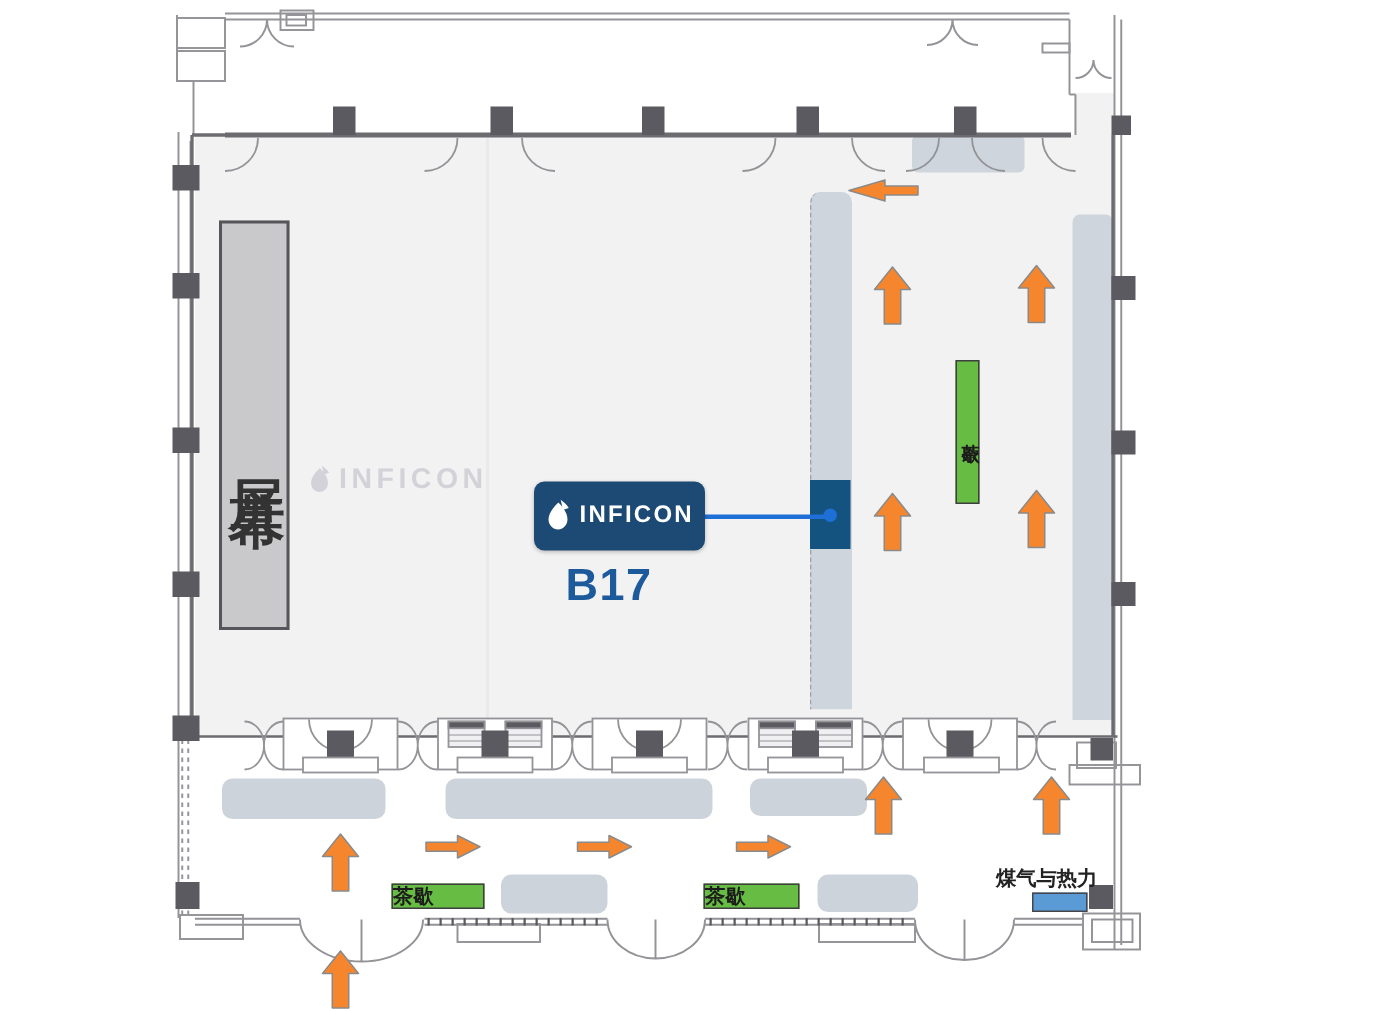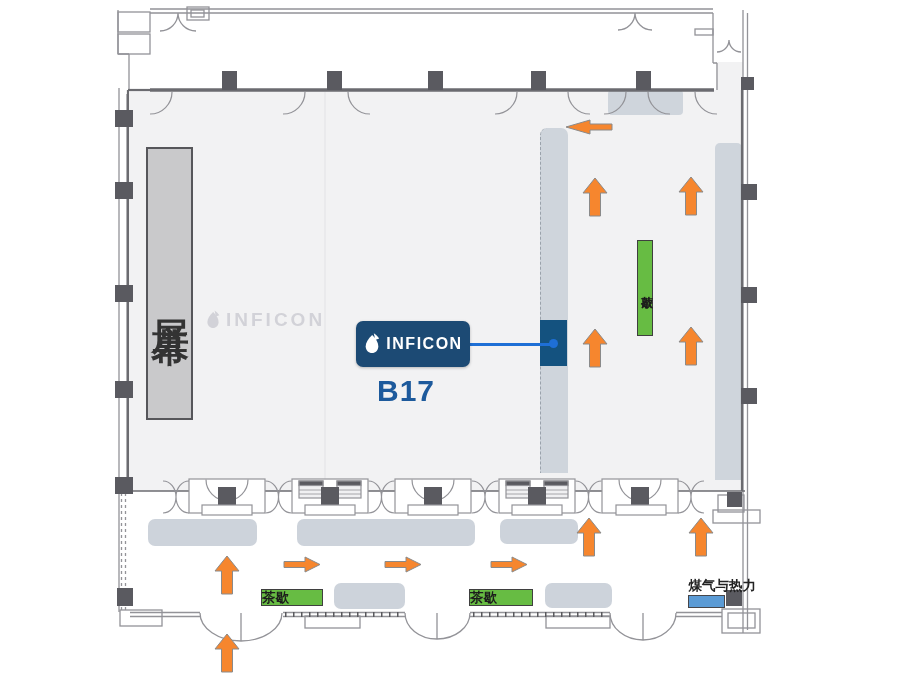--- a/index.html
+++ b/index.html
@@ -38,21 +38,21 @@
   .badge .brand-text{color:#fff;font-weight:bold;font-size:16px;letter-spacing:1.5px;}
   .booth-id{left:368px;top:374px;width:76px;text-align:center;font-size:30px;font-weight:bold;
          color:var(--booth-text);letter-spacing:1px;}
   .tea{background:var(--tea-green);border:1px solid var(--tea-border);box-sizing:border-box;
        display:flex;align-items:center;justify-content:flex-start;color:#1c1c1c;font-weight:bold;}
   .tea-v{left:637px;top:240px;width:16px;height:96px;font-size:12px;}
   .tea-v span{writing-mode:vertical-rl;text-orientation:upright;letter-spacing:2px;}
   .tea-h1{left:261px;top:589px;width:62px;height:17px;font-size:13.5px;}
   .tea-h2{left:469px;top:589px;width:64px;height:17px;font-size:13.5px;}
   .gas-label{left:664px;top:577px;width:92px;font-size:13.5px;font-weight:bold;color:#222;
-       text-align:right;}
+       text-align:left;}
   .gas-rect{left:688px;top:595px;width:37px;height:13px;background:var(--gas-blue);
        border:1px solid #46464a;box-sizing:border-box;}
   .arrow-layer{left:0;top:0;width:918px;height:674px;pointer-events:none;}
   .arrow{position:absolute;}
 </style>
 </head>
 <body>
 
 <div class="stage">
 

